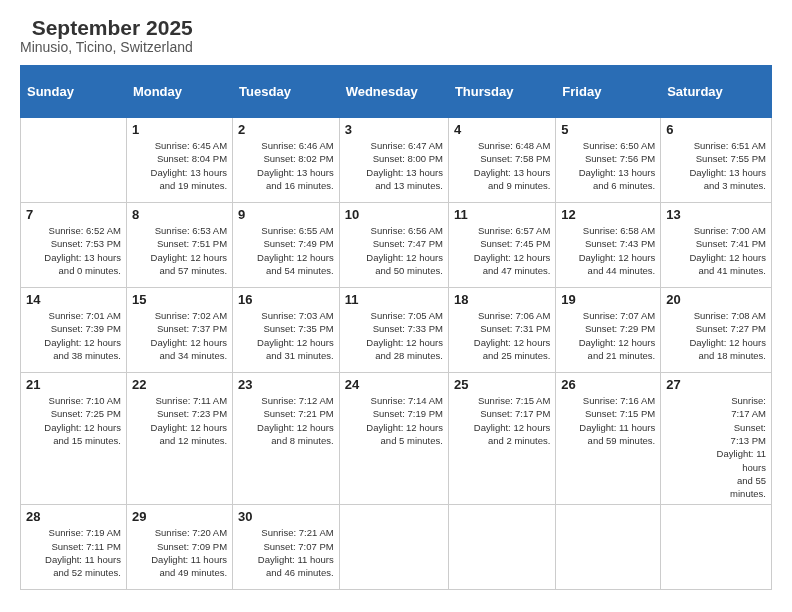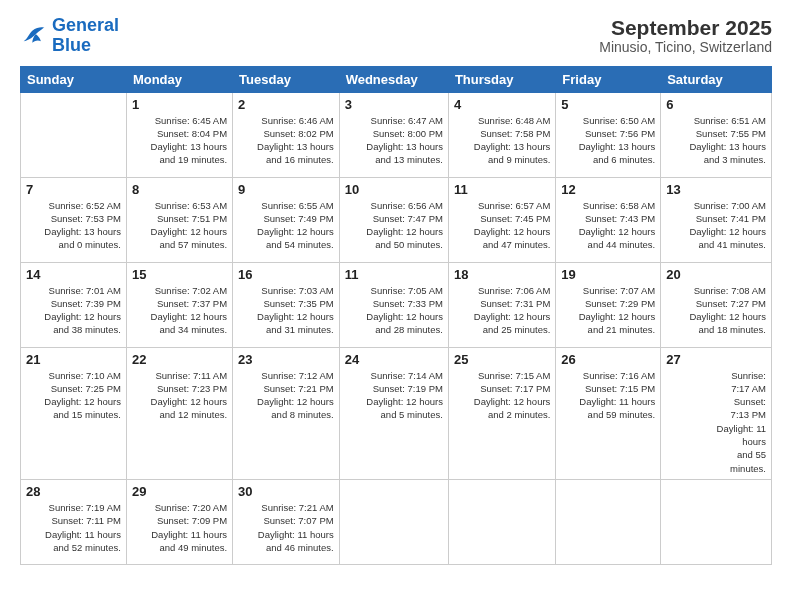--- a/index.html
+++ b/index.html
@@ -55,21 +55,21 @@
     }
     .calendar {
       width: 100%;
       border-collapse: collapse;
       border: 1px solid #ccc;
     }
     .calendar th {
       background-color: #2a6db5;
       color: white;
       text-align: left;
-      padding: 5px 6px;
+      padding: 18px 6px;
       font-size: 13px;
       font-weight: bold;
       border: 1px solid #2a6db5;
     }
     .calendar td {
       border: 1px solid #ccc;
       vertical-align: top;
       padding: 4px 5px;
       width: 113px;
       height: 85px;
@@ -95,32 +95,20 @@
     }
     .week-row:nth-child(odd) td {
       background: #fff;
     }
   </style>
 </head>
 <body>
 
 <div class="page">
   <div class="top-section">
-    <div class="logo">
-      <svg class="logo-bird" viewBox="0 0 32 28" fill="none" xmlns="http://www.w3.org/2000/svg">
-        <path d="M28 4 C28 4, 20 2, 14 8 C10 12, 8 18, 4 20 C8 20, 14 16, 18 12 C22 8, 28 4, 28 4Z" fill="#1a6bbf"></path>
-        <path d="M18 12 C18 12, 22 14, 24 20 C20 18, 16 20, 14 22 C14 18, 16 14, 18 12Z" fill="#1a6bbf"></path>
-      </svg>
-      <div>
-        <div class="logo-text">
-          <span>General</span><br>
-          <span style="color:#1a6bbf">Blue</span>
-        </div>
-      </div>
-    </div>
     <div class="title-section">
       <div class="month-title">September 2025</div>
       <div class="subtitle">Minusio, Ticino, Switzerland</div>
     </div>
   </div>
 
   <table class="calendar">
     <thead>
       <tr>
         <th>Sunday</th>

